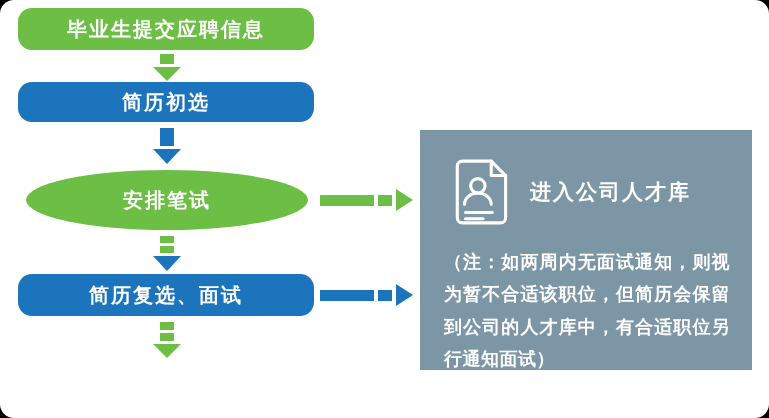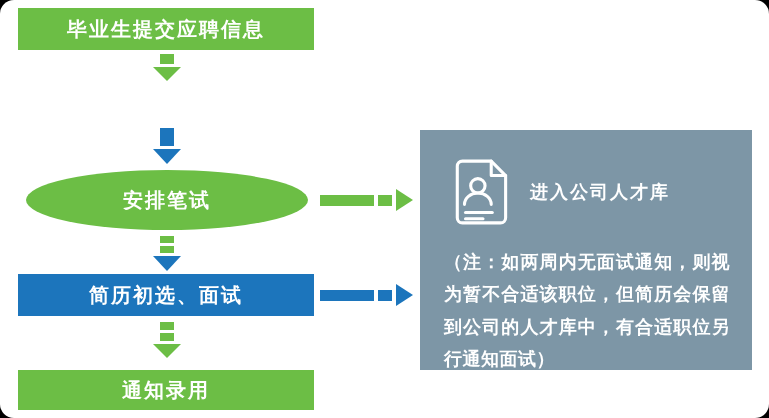--- a/index.html
+++ b/index.html
@@ -8,21 +8,21 @@
     position:relative;width:769px;height:418px;background:#fff;
     border-radius:14px;overflow:hidden;
   }
   
   .node{
     position:absolute;left:18px;width:296px;
     display:flex;align-items:center;justify-content:center;
     color:#fff;font-weight:bold;font-size:20px;letter-spacing:2px;
     text-align:center;
   }
-  .rect{border-radius:0;}
+  .rect{border-radius:14px;}
   .ellipse{border-radius:50%;left:26px;width:282px;}
   .bg-green{background:var(--green);}
   .bg-blue{background:var(--blue);}
   
   .v-arrow{
     position:absolute;left:139px;width:56px;
     display:flex;flex-direction:column;align-items:center;
   }
   .v-arrow .bar{width:14px;}
   .v-arrow .gap{height:3px;}
@@ -50,21 +50,21 @@
   .head-right.c-blue{border-left:17px solid var(--blue);}
   
   .panel{
     position:absolute;left:420px;top:130px;width:332px;height:240px;
     background:var(--panel);color:#fff;box-sizing:border-box;
   }
   .panel-top{
     display:flex;align-items:center;gap:16px;
     padding:26px 18px 0 32px;
   }
-  .panel-title{font-size:18px;font-weight:bold;letter-spacing:2px;white-space:nowrap;}
+  .panel-title{font-size:21px;font-weight:bold;letter-spacing:2px;white-space:nowrap;}
   .panel-note{
     padding:18px 22px 0 24px;
     font-size:18px;font-weight:bold;line-height:1.8;letter-spacing:0.5px;
     text-align:justify;
   }
   .doc-icon{flex:0 0 auto;}
 </style>
 </head>
 <body>
 
@@ -73,54 +73,54 @@
   <div class="node rect bg-green" style="top:8px;height:42px;">
     <span>毕业生提交应聘信息</span>
   </div>
 
   <div class="v-arrow" style="top:54px;">
     <div class="bar c-green" style="height:10px;"></div>
     <div class="gap"></div>
     <div class="head-down c-green"></div>
   </div>
 
+  <div class="node rect bg-blue" style="top:82px;height:40px;">
+    <span>简历初选</span>
+  </div>
 
   <div class="v-arrow" style="top:128px;">
     <div class="bar c-blue" style="height:18px;"></div>
     <div class="gap"></div>
     <div class="head-down c-blue"></div>
   </div>
 
   <div class="node ellipse bg-green" style="top:170px;height:60px;">
     <span>安排笔试</span>
   </div>
 
   <div class="v-arrow" style="top:236px;">
     <div class="bar c-green" style="height:7px;"></div>
     <div class="gap"></div>
     <div class="bar c-green" style="height:7px;"></div>
     <div class="gap"></div>
     <div class="head-down c-blue"></div>
   </div>
 
   <div class="node rect bg-blue" style="top:274px;height:42px;">
-    <span>简历初选、面试</span>
+    <span>简历复选、面试</span>
   </div>
 
   <div class="v-arrow" style="top:322px;">
     <div class="bar c-green" style="height:8px;"></div>
     <div class="gap"></div>
     <div class="bar c-green" style="height:8px;"></div>
     <div class="gap"></div>
     <div class="head-down c-green"></div>
   </div>
 
-  <div class="node rect bg-green" style="top:370px;height:40px;">
-    <span>通知录用</span>
-  </div>
 
   <div class="h-arrow" style="left:320px;top:189px;">
     <div class="bar c-green" style="width:54px;"></div>
     <div class="gapx"></div>
     <div class="bar c-green" style="width:14px;"></div>
     <div class="gapx"></div>
     <div class="head-right c-green"></div>
   </div>
 
   <div class="h-arrow" style="left:320px;top:284px;">

